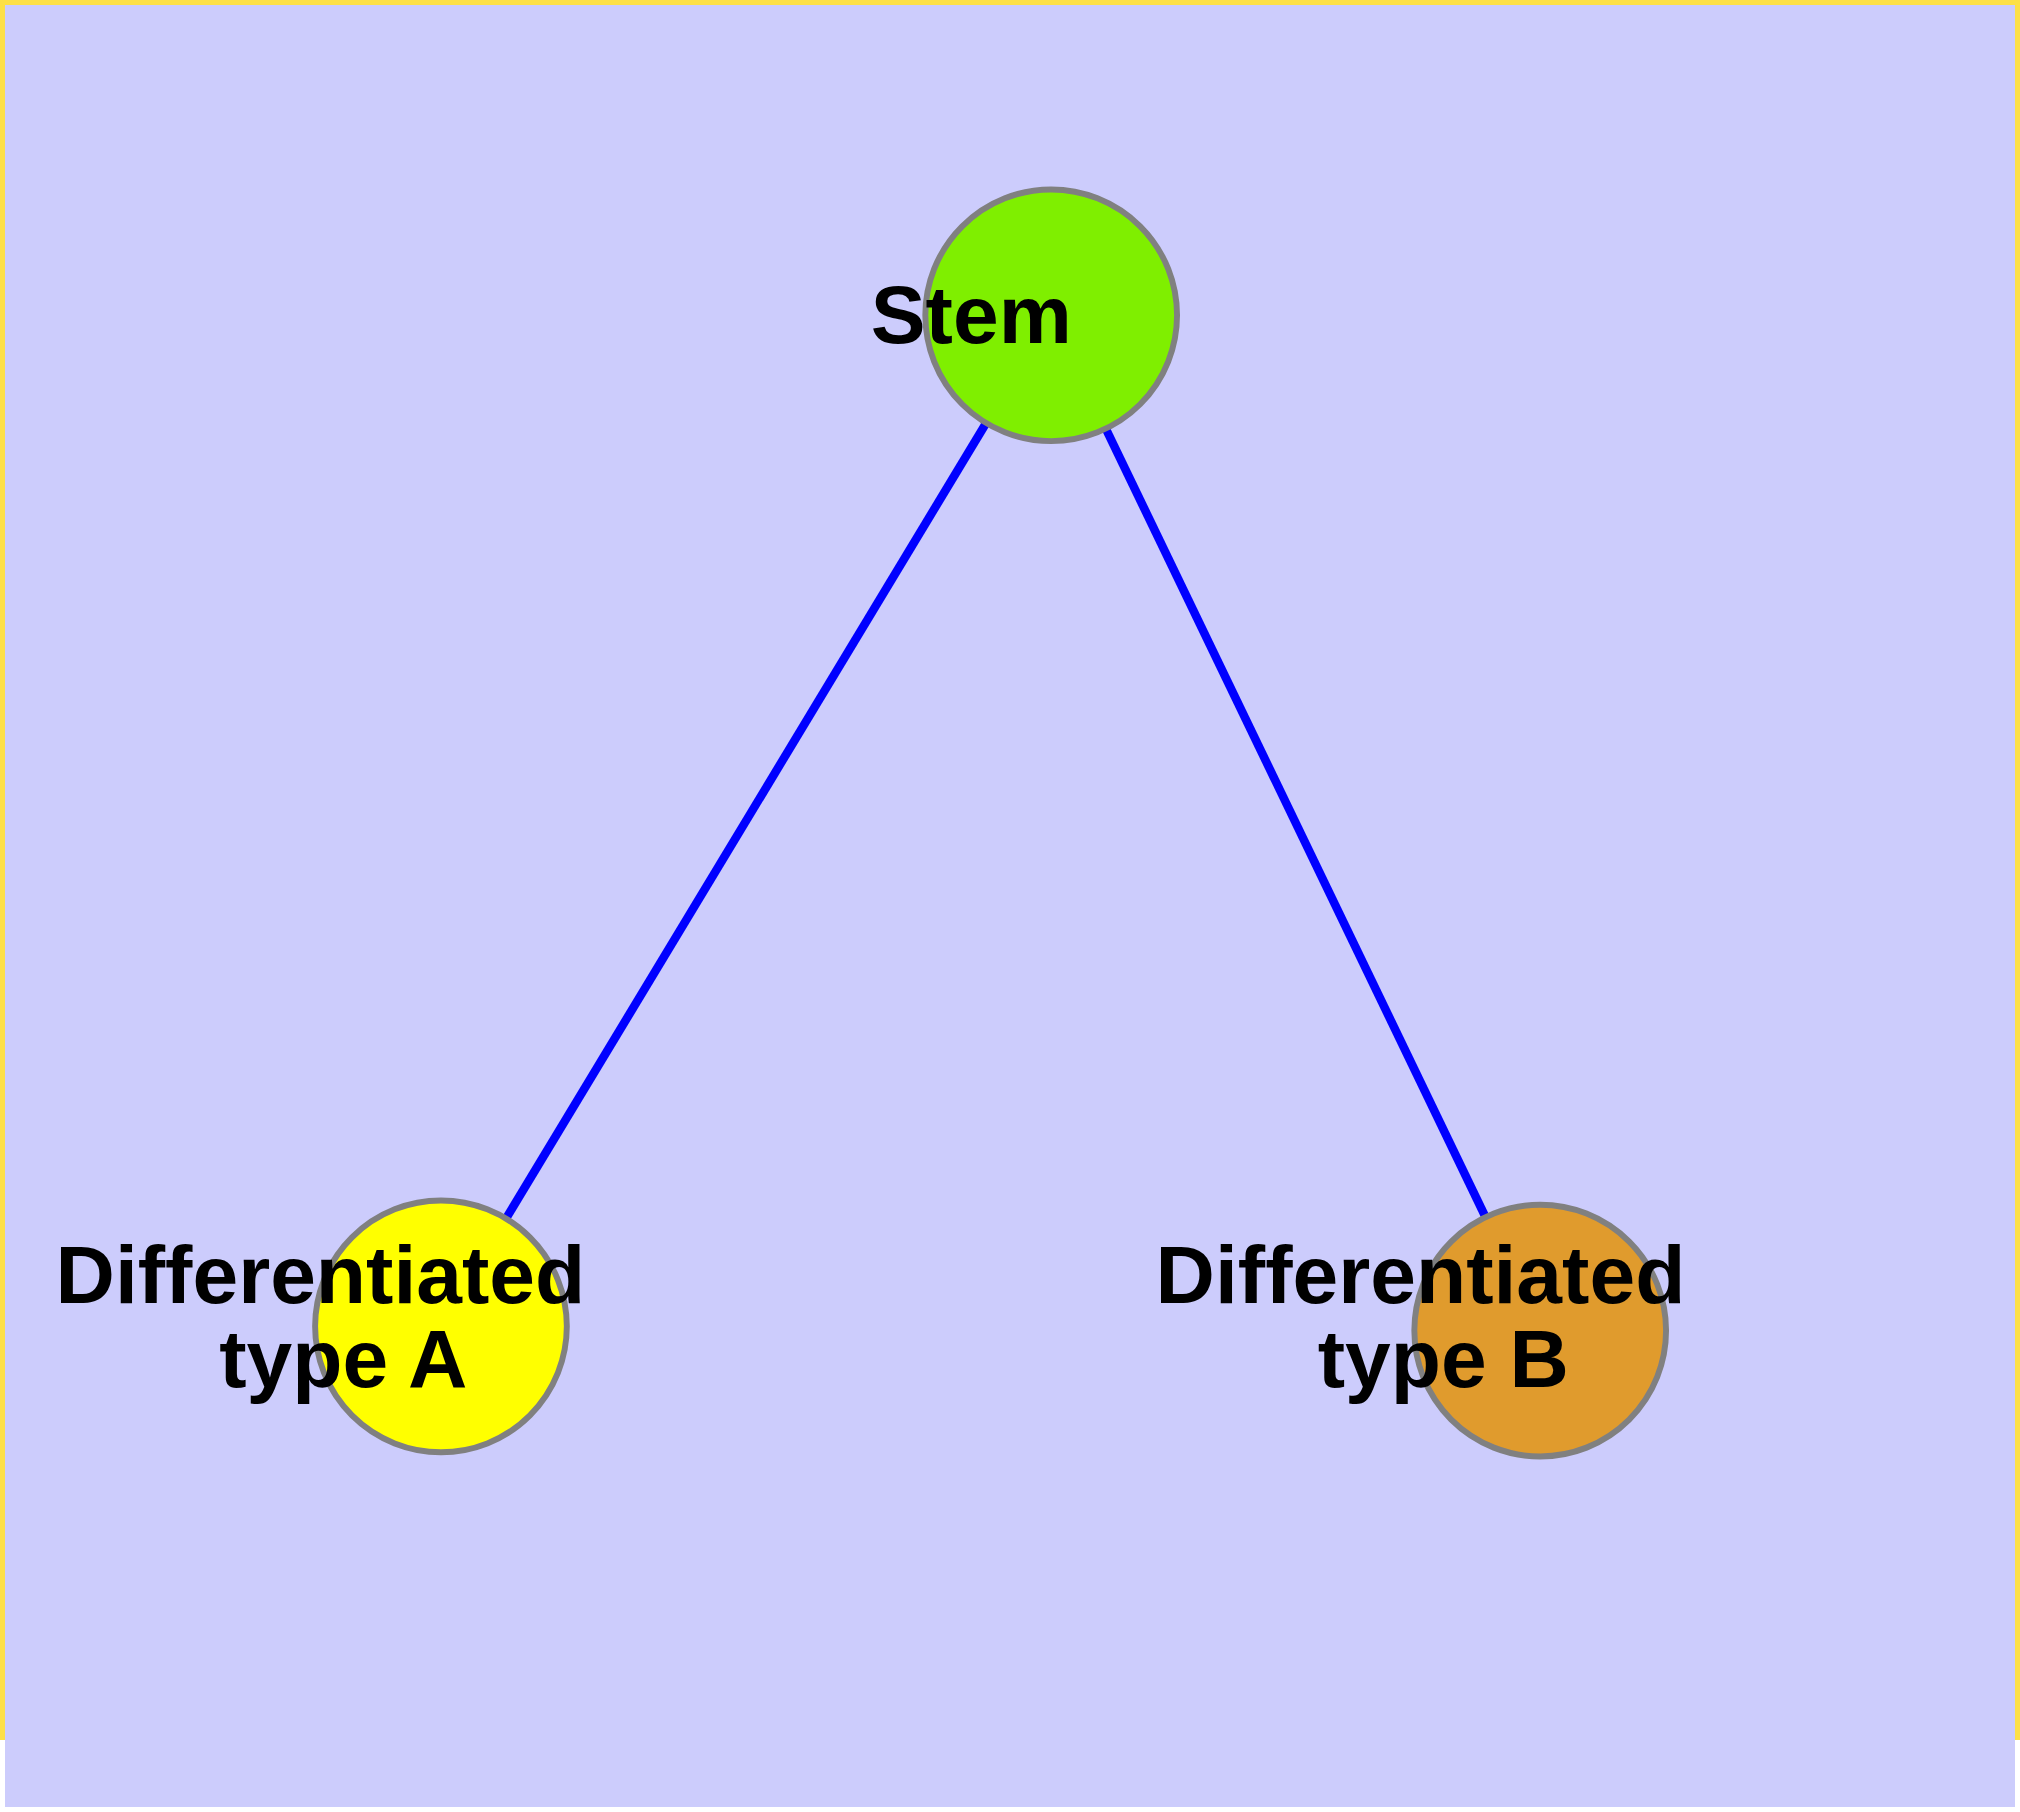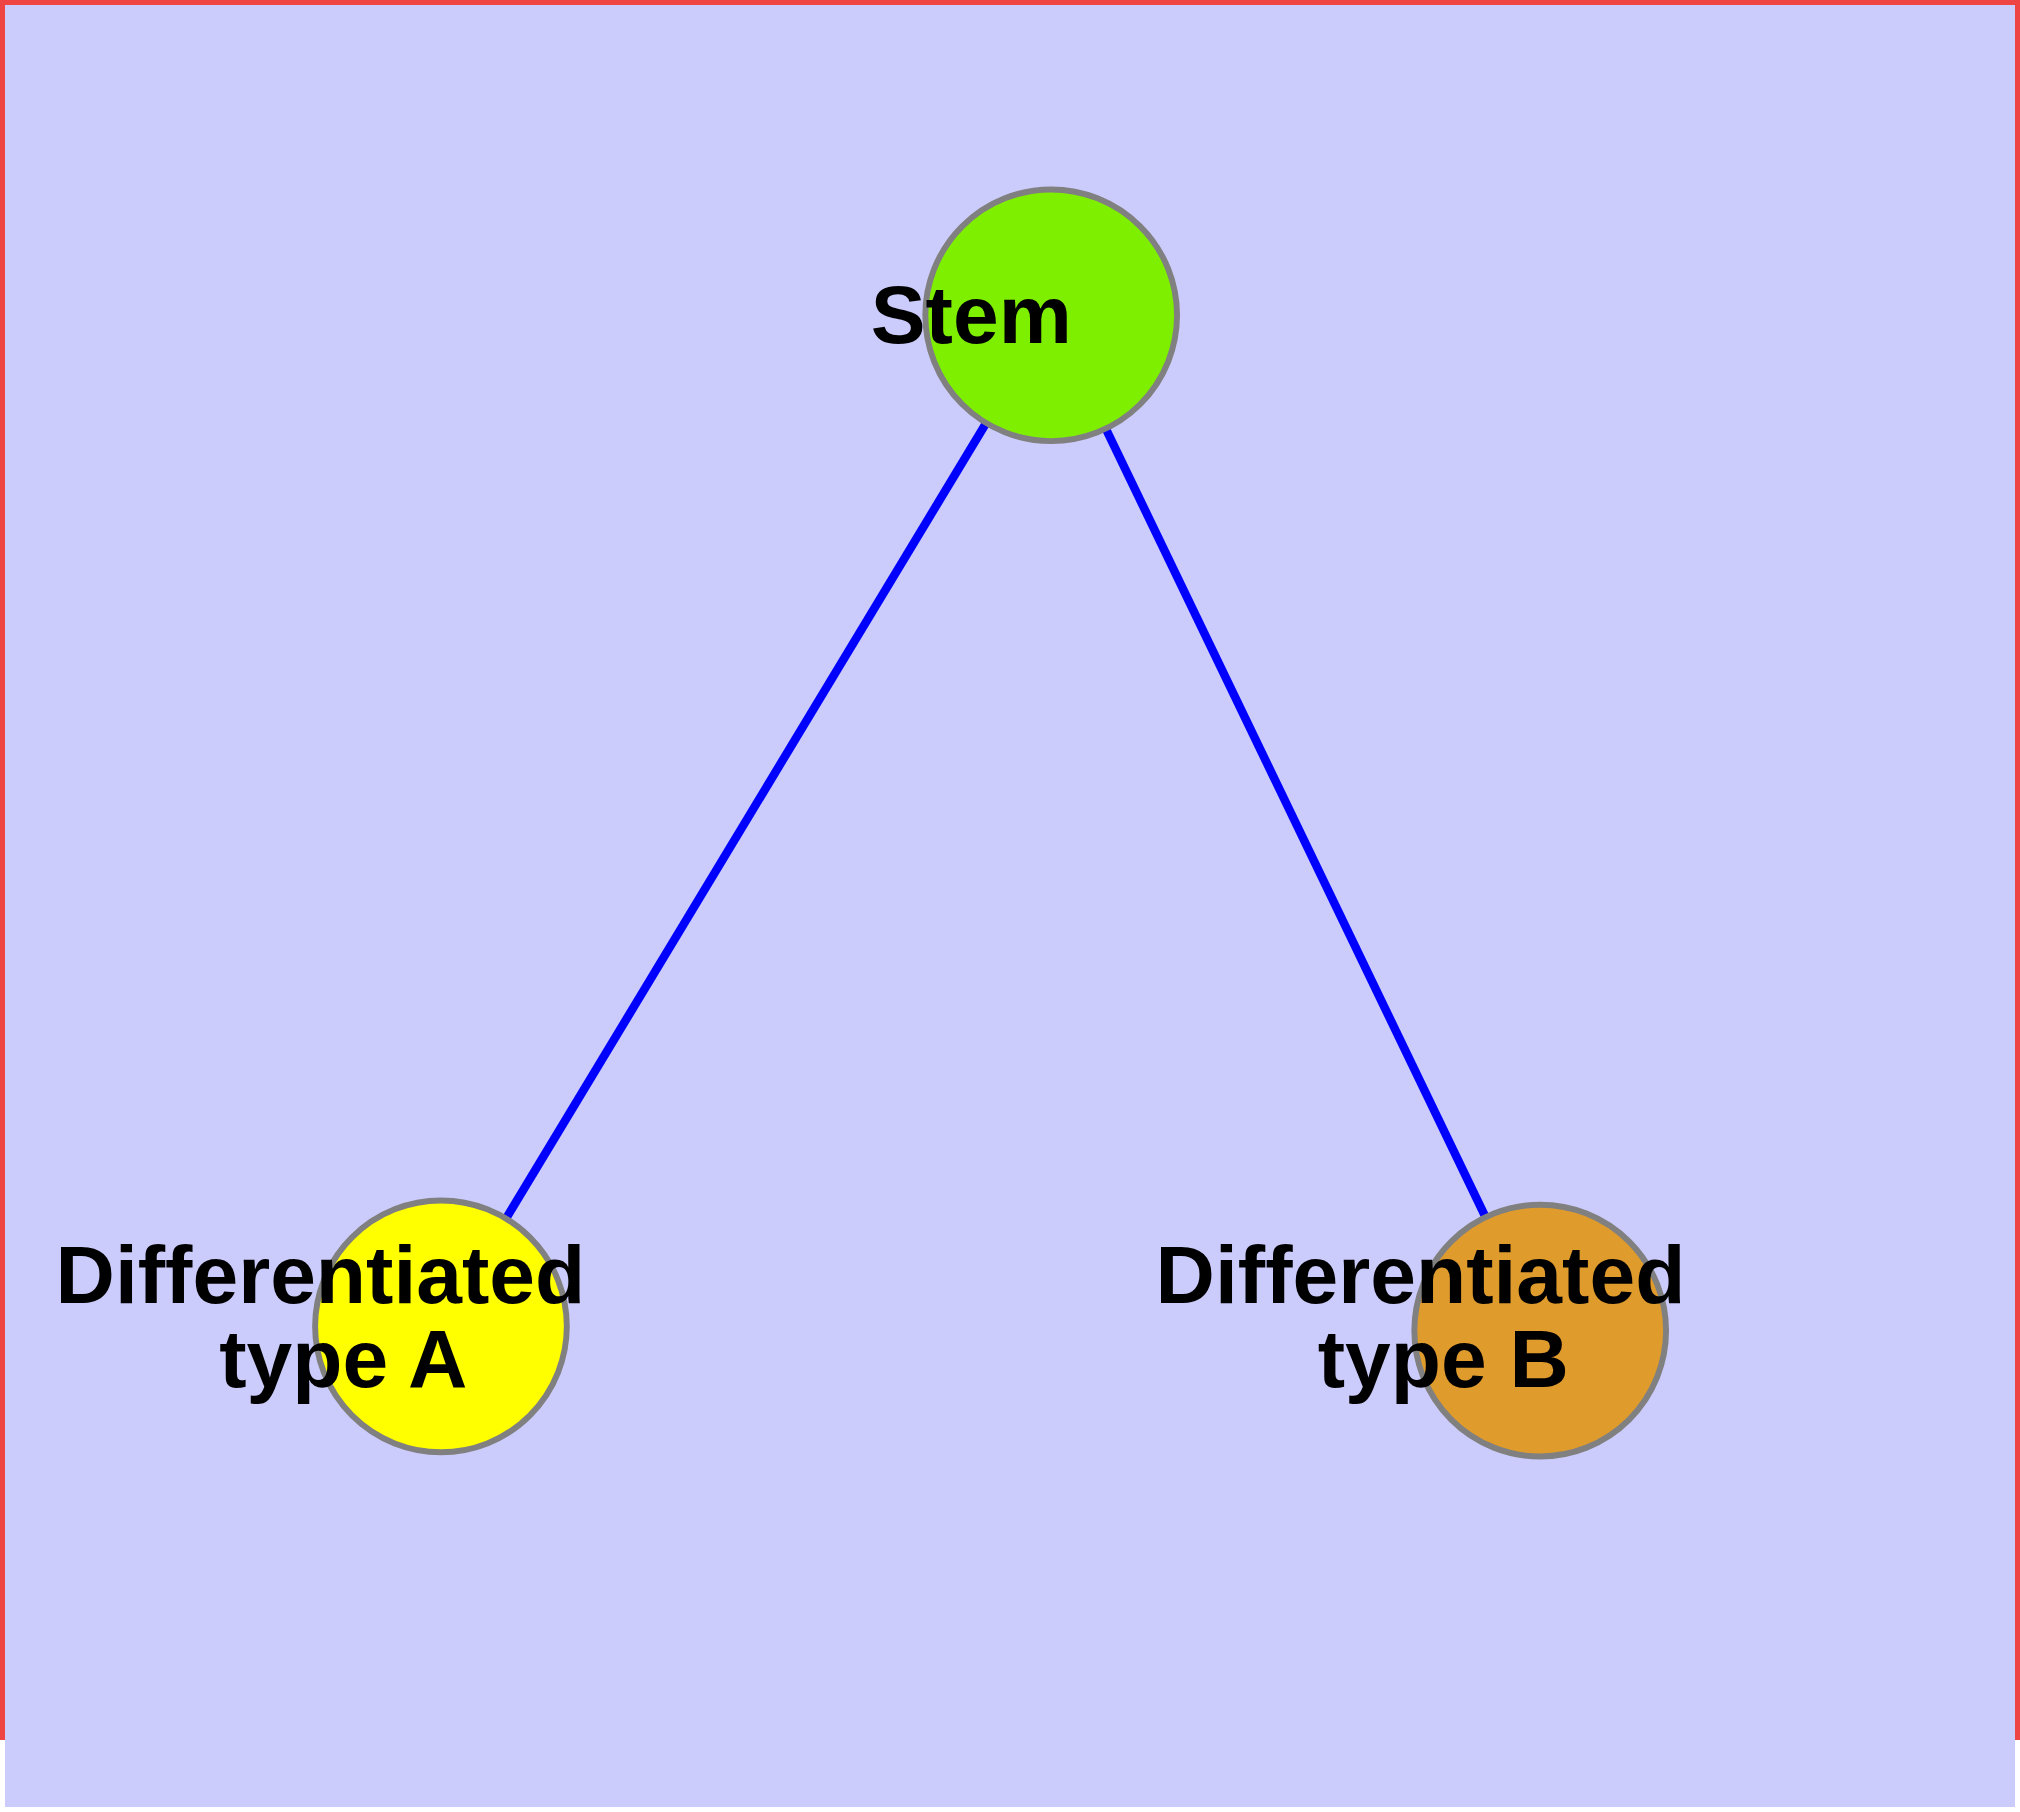--- a/index.html
+++ b/index.html
@@ -11,21 +11,21 @@
   body {
     width: 2021px;
     height: 1812px;
     overflow: hidden;
     font-family: "Liberation Sans", sans-serif;
   }
   #canvas {
     position: relative;
     width: 2021px;
     height: 1740px;
-    background: #ef4444;
+    background: #fde047;
   }
   #plot-bg {
     position: absolute;
     left: 5.1px;
     top: 5.1px;
     width: 2010px;
     height: 1802px;
     background: #ccccfc;
   }
   #graph-svg {

